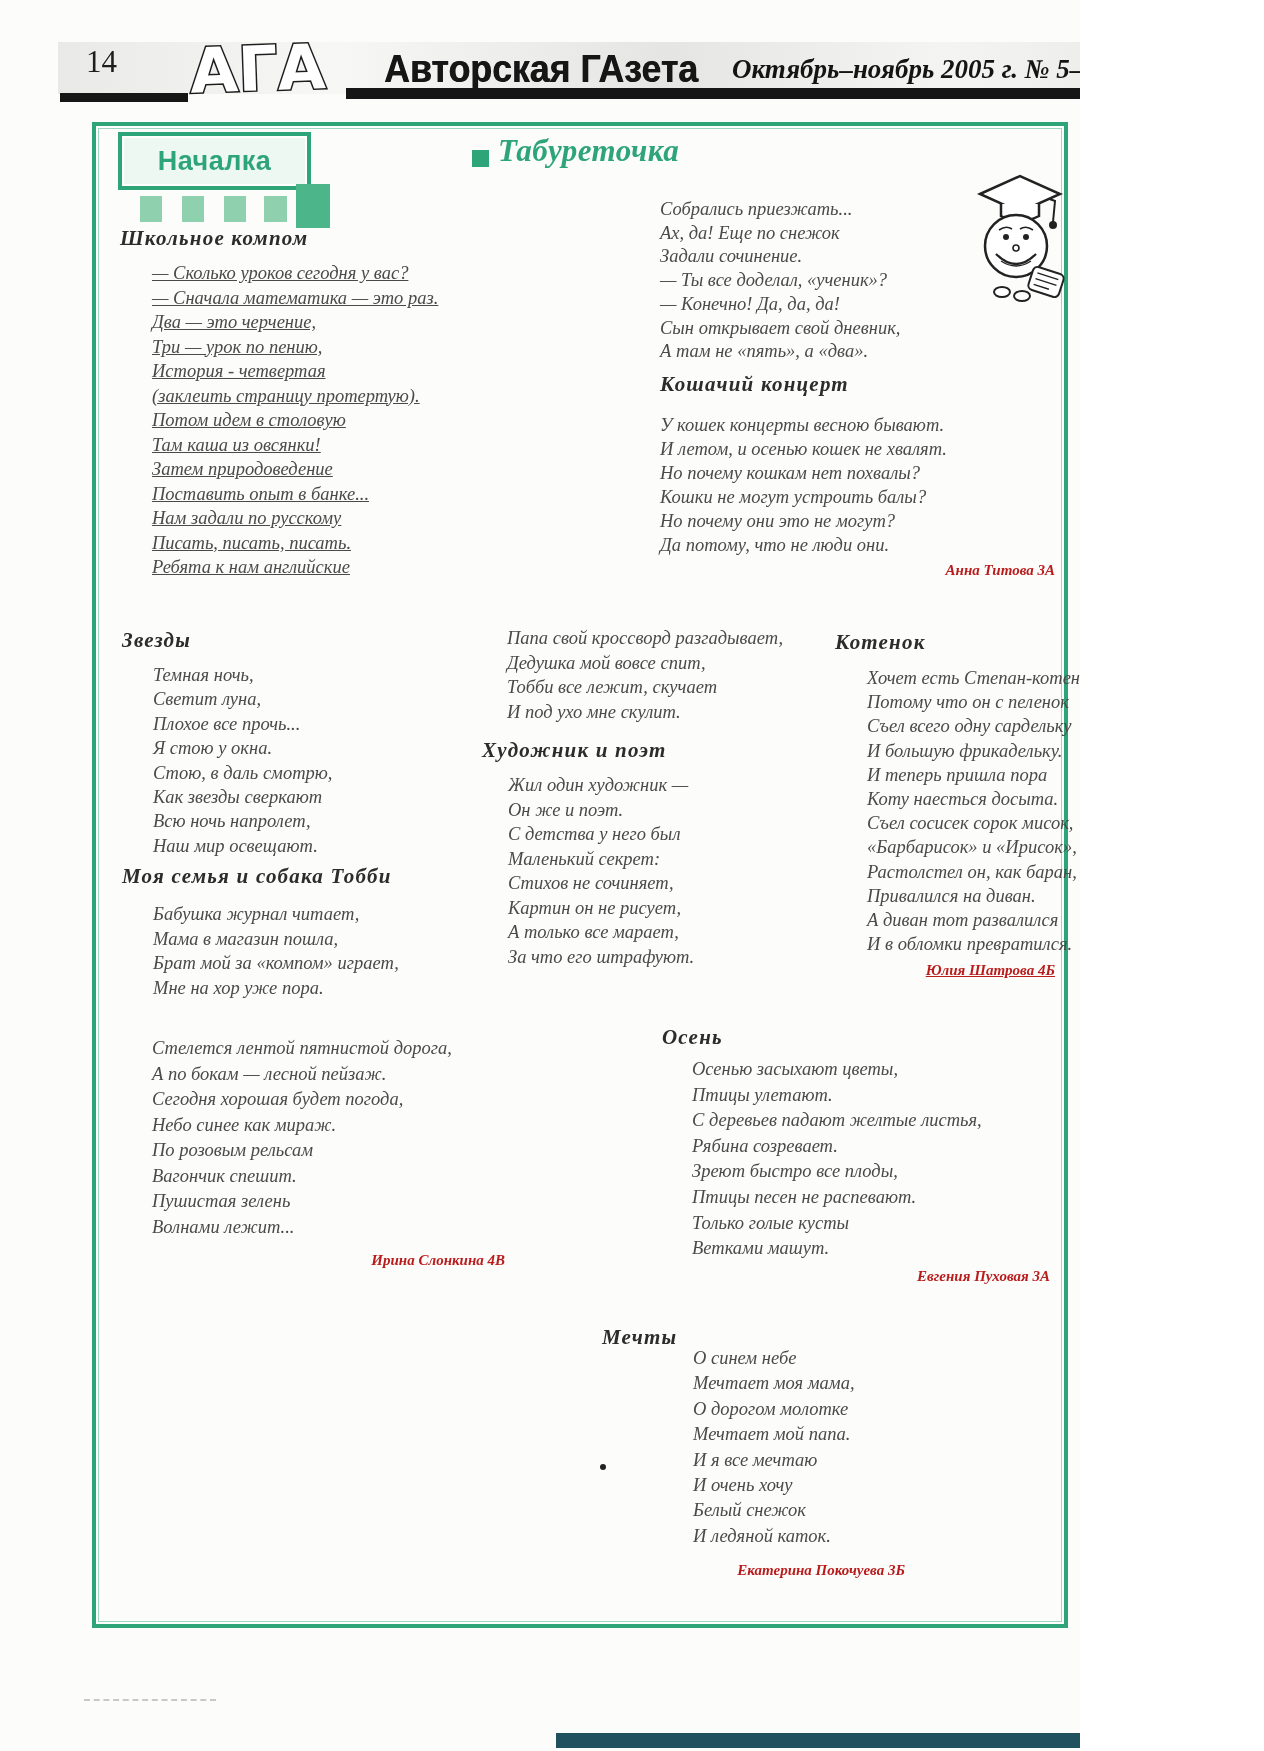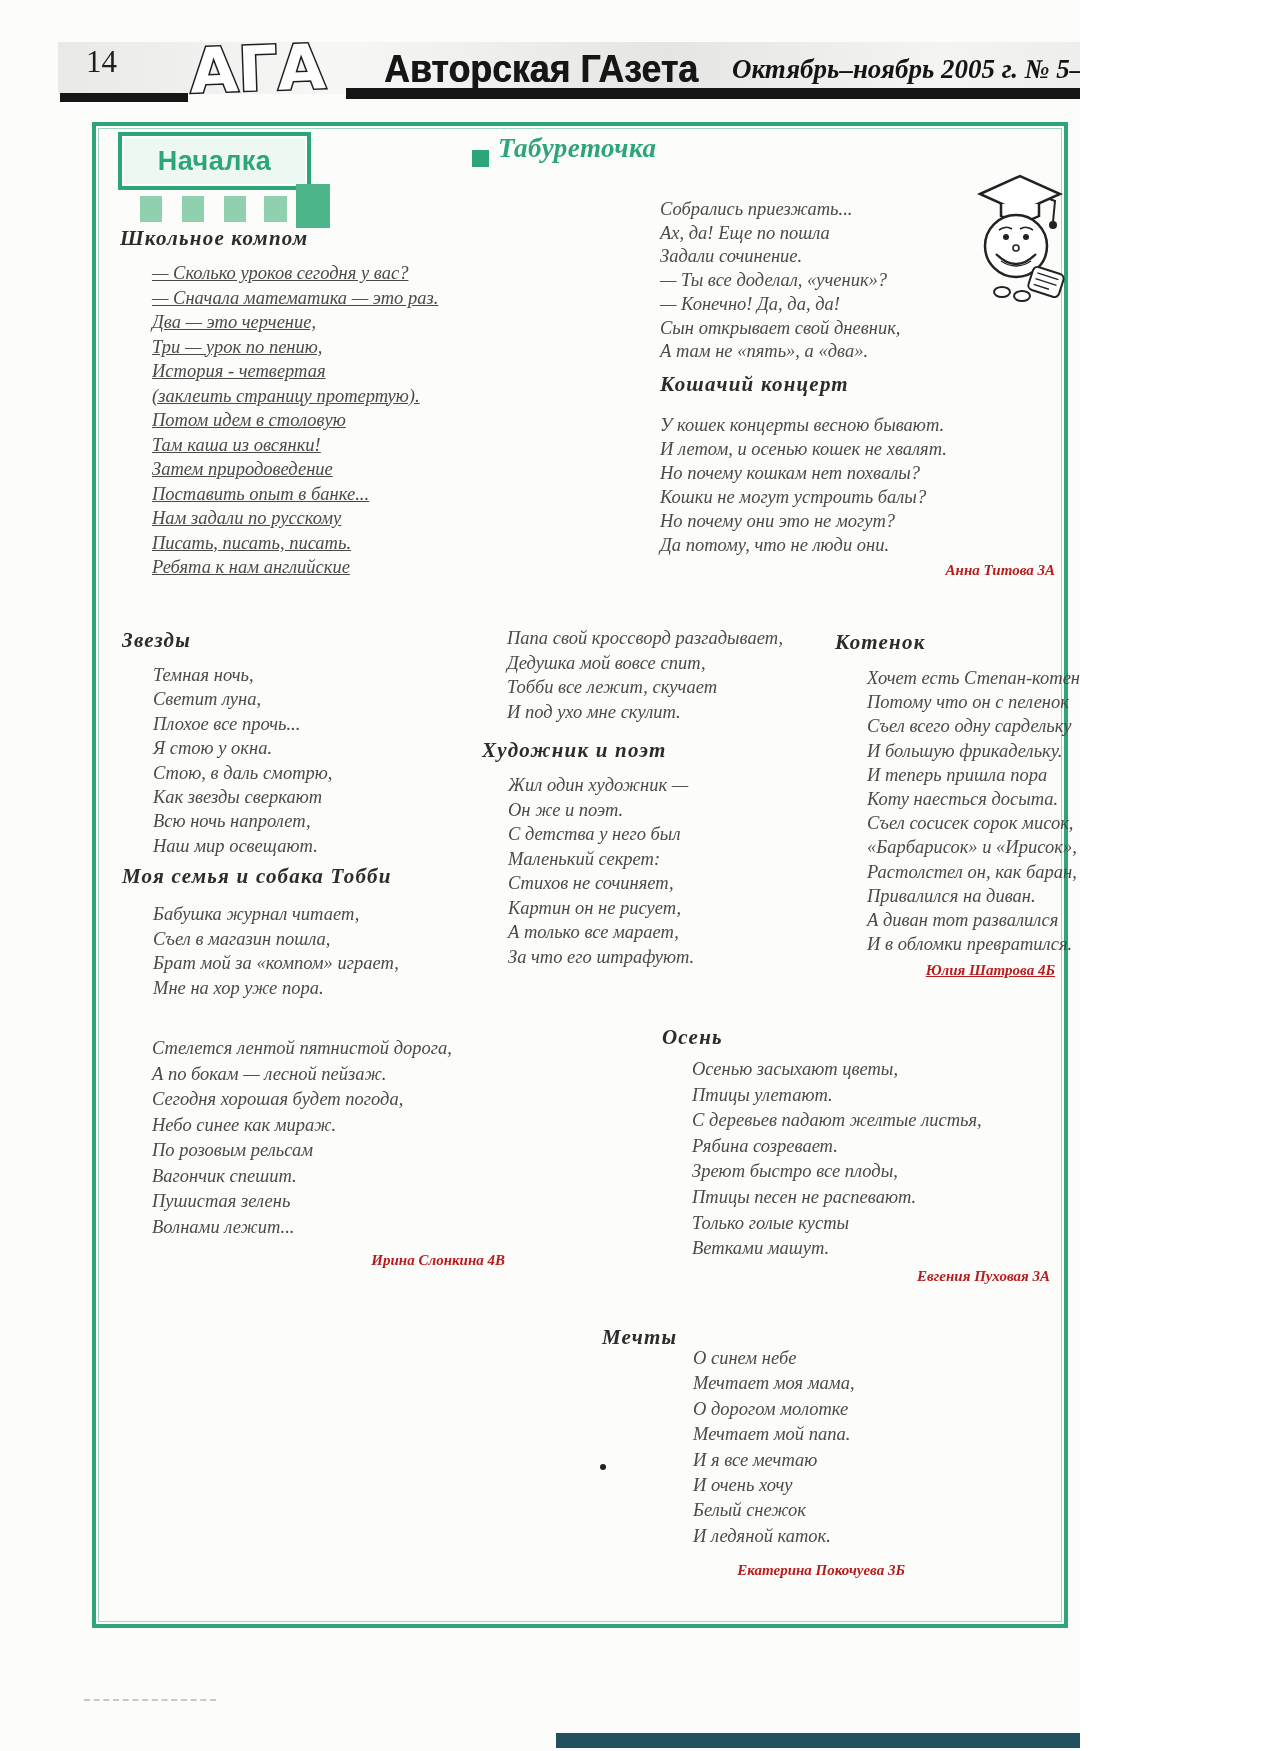--- a/index.html
+++ b/index.html
@@ -30,21 +30,21 @@
     pointer-events:none; }
   .badge { position:absolute; left:118px; top:132px; width:193px; height:58px;
     border:4px solid var(--accent-green,#2ea578); background:var(--badge-bg,#eef8f2);
     box-shadow:inset 0 0 0 2px #fff;
     display:flex; align-items:center; justify-content:center;
     font-family:"Liberation Sans", sans-serif; font-weight:bold; font-size:27px;
     letter-spacing:.5px; color:var(--accent-green,#2ea578); }
   .badge-sq { position:absolute; background:var(--light-green,#8fd0ae); }
   .col-bullet { position:absolute; left:472px; top:150px; width:17px; height:17px;
     background:var(--accent-green,#2ea578); }
-  .col-title { position:absolute; left:498px; top:133px; font-size:27px; font-weight:bold;
+  .col-title { position:absolute; left:498px; top:133px; font-size:31px; font-weight:bold;
     font-style:italic; letter-spacing:.5px; color:var(--accent-green,#2ea578); white-space:nowrap; }
   .cartoon { position:absolute; left:968px; top:164px; width:100px; height:152px; }
   
   .poem { position:absolute; }
   .ptitle { font-size:21px; font-weight:bold; font-style:italic; color:#2c2c2c;
     letter-spacing:1.2px; white-space:nowrap; }
   .plines { font-style:italic; font-size:18.5px; color:var(--ink,#4a4a4a); }
   .poem-line { white-space:nowrap; }
   .author { position:absolute; font-size:15px; font-weight:bold; font-style:italic;
     color:#b91c1c; text-align:right; white-space:nowrap; }
@@ -127,21 +127,21 @@
         <div class="poem-line">Затем природоведение</div>
         <div class="poem-line">Поставить опыт в банке...</div>
         <div class="poem-line">Нам задали по русскому</div>
         <div class="poem-line">Писать, писать, писать.</div>
         <div class="poem-line">Ребята к нам английские</div>
       </div>
   </section>
 
   <div class="poem plines" style="left:660px; top:198px; line-height:23.7px;">
       <div class="poem-line">Собрались приезжать...</div>
-      <div class="poem-line">Ах, да! Еще по пошла</div>
+      <div class="poem-line">Ах, да! Еще по снежок</div>
       <div class="poem-line">Задали сочинение.</div>
       <div class="poem-line">— Ты все доделал, «ученик»?</div>
       <div class="poem-line">— Конечно! Да, да, да!</div>
       <div class="poem-line">Сын открывает свой дневник,</div>
       <div class="poem-line">А там не «пять», а «два».</div>
     </div>
 
   <section class="poem" style="left:660px; top:372px;">
     <h3 class="ptitle">Кошачий концерт</h3>
     <div class="plines" style="margin:16px 0 0 0; line-height:24px;">
@@ -166,21 +166,21 @@
         <div class="poem-line">Как звезды сверкают</div>
         <div class="poem-line">Всю ночь напролет,</div>
         <div class="poem-line">Наш мир освещают.</div>
       </div>
   </section>
 
   <section class="poem" style="left:122px; top:864px;">
     <h3 class="ptitle">Моя семья и собака Тобби</h3>
     <div class="plines" style="margin:13px 0 0 31px; line-height:24.5px;">
         <div class="poem-line">Бабушка журнал читает,</div>
-        <div class="poem-line">Съел в магазин пошла,</div>
+        <div class="poem-line">Мама в магазин пошла,</div>
         <div class="poem-line">Брат мой за «компом» играет,</div>
         <div class="poem-line">Мне на хор уже пора.</div>
       </div>
   </section>
 
   <div class="poem plines" style="left:507px; top:626px; line-height:24.5px;">
       <div class="poem-line">Папа свой кроссворд разгадывает,</div>
       <div class="poem-line">Дедушка мой вовсе спит,</div>
       <div class="poem-line">Тобби все лежит, скучает</div>
       <div class="poem-line">И под ухо мне скулит.</div>

